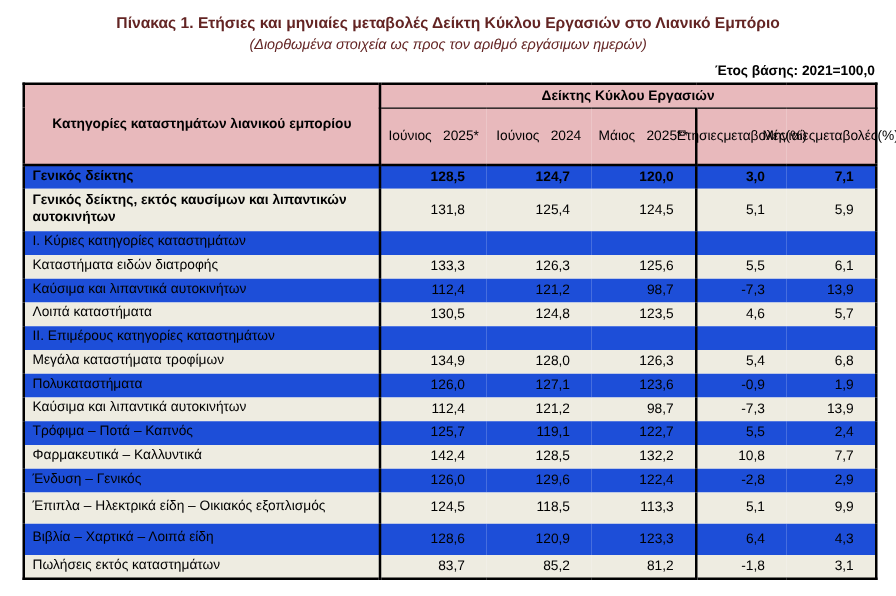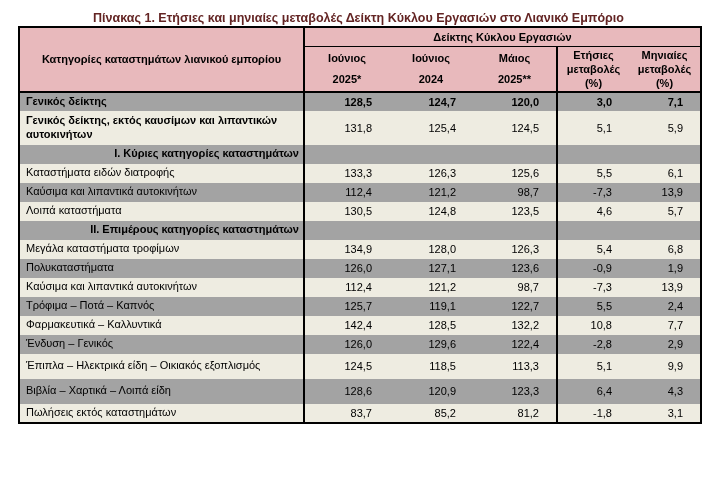--- a/index.html
+++ b/index.html
@@ -42,43 +42,45 @@
     border-bottom:2px solid var(--border-color);
     font-size:11px;line-height:1.25;padding:0 14px;
   }
   th.band{
     height:19px;font-size:11px;
     border-bottom:1px solid var(--border-color);
   }
   tr.sub th{border-bottom:2px solid var(--border-color);}
   tr.sub th:nth-child(3){border-right:2px solid var(--border-color);}
   .hdr-lines{
-    display:flex;flex-direction:column;justify-content:center;align-items:center;
-    height:44px;font-weight:bold;
+    display:flex;flex-direction:row;justify-content:center;align-items:center;
+    height:44px;font-weight:normal;
   }
   .hdr-lines.spread{gap:9px;}
   .hdr-lines.tight{gap:0;line-height:14px;}
-  tbody tr{height:19px;background:#a3a3a3;}
+  tbody tr{height:19px;background:#1d4ed8;}
   tbody tr.shade{background:var(--shade-fill);}
   tbody tr.tall{height:25px;}
   tbody tr.xtall{height:34px;}
   tbody tr.bold td{font-weight:bold;}
   tbody tr.bold-label td.label{font-weight:bold;}
-  tbody tr.section td.label{font-weight:bold;text-align:right;}
+  tbody tr.section td.label{font-weight:normal;}
   tbody td{vertical-align:middle;padding:0;}
   tbody td.label{text-align:left;padding:1px 4px 1px 6px;line-height:1.25;}
   tbody td.val{text-align:right;padding-right:17px;}
   tbody td:first-child{border-right:2px solid var(--border-color);}
   tbody td:nth-child(4){border-right:2px solid var(--border-color);}
 </style>
 </head>
 <body>
 
 <div class="page">
   <div class="title">Πίνακας 1. Ετήσιες και μηνιαίες μεταβολές Δείκτη Κύκλου Εργασιών στο Λιανικό Εμπόριο</div>
+  <div class="subtitle">(Διορθωμένα στοιχεία ως προς τον αριθμό εργάσιμων ημερών)</div>
+  <div class="base-note">Έτος βάσης: 2021=100,0</div>
 
   <table class="idx">
     <colgroup>
       <col style="width:285px">
       <col style="width:85px">
       <col style="width:84px">
       <col style="width:84px">
       <col style="width:72px">
       <col style="width:72px">
     </colgroup>

